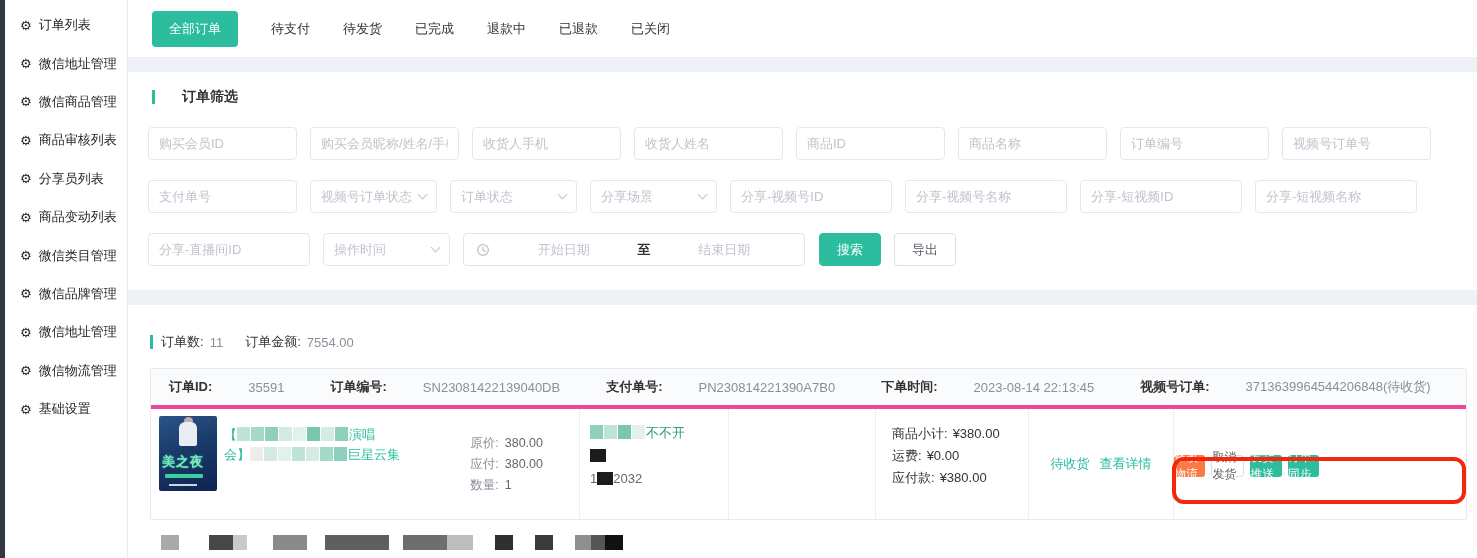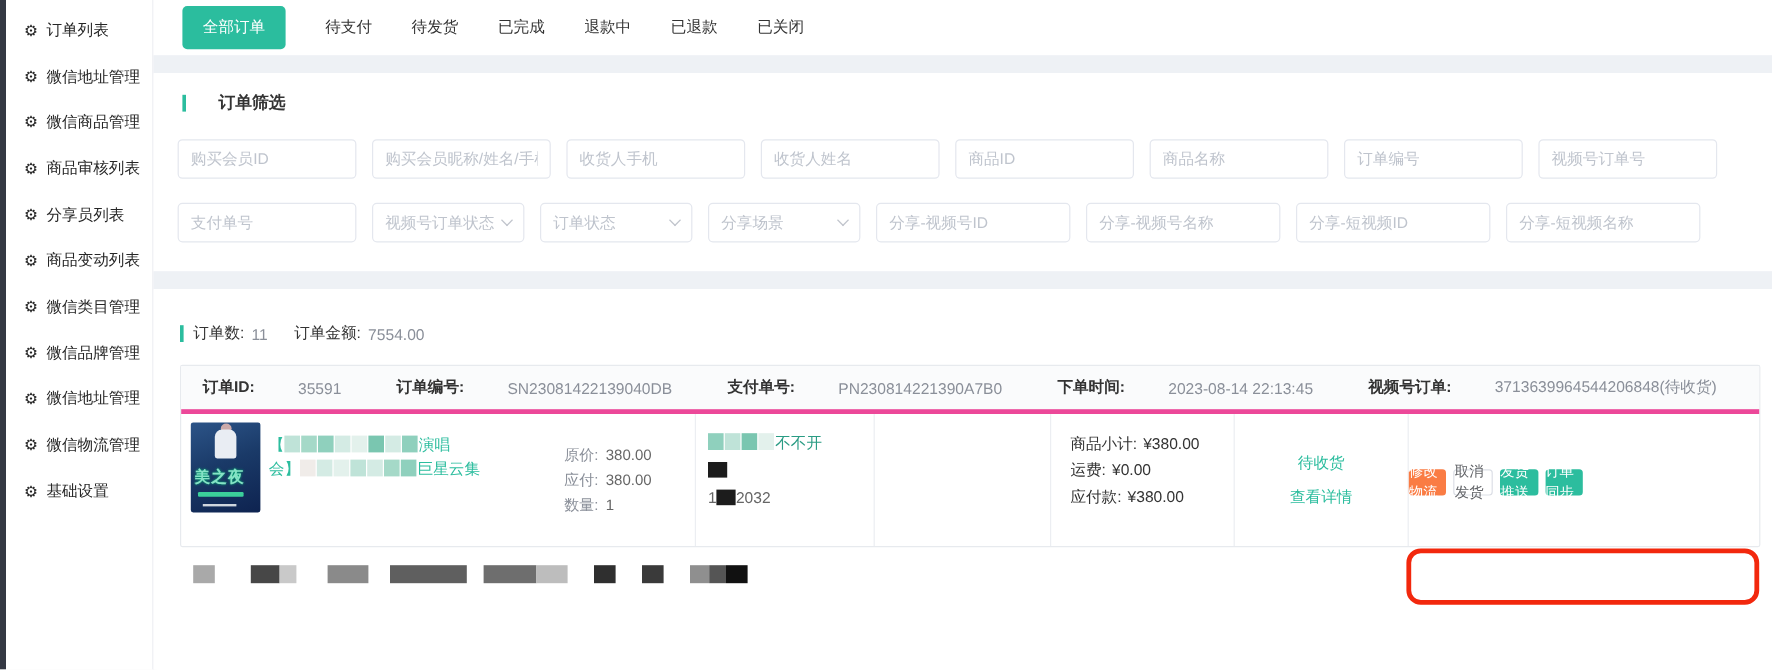--- a/index.html
+++ b/index.html
@@ -14,21 +14,21 @@
   .sidebar { width:123px; height:558px; background:#fff; border-right:1px solid #e8eaee;
     box-shadow:2px 0 4px rgba(0,0,0,.04); padding-top:6px; flex:0 0 auto; }
   .side-item { height:38.4px; display:flex; align-items:center; padding-left:15px; cursor:pointer; color:#262626; }
   .gear { font-size:13px; color:#1f1f1f; margin-right:7px; line-height:1; }
 
   
   .content { flex:1 1 auto; display:flex; flex-direction:column; background:#fff; position:relative; }
   .band { height:15px; background:#eef1f5; }
 
   
-  .tabbar { height:46px; background:#fff; display:flex; align-items:center; padding-left:24px; gap:33px; }
+  .tabbar { height:57px; background:#fff; display:flex; align-items:center; padding-left:24px; gap:33px; }
   .tab { color:#333; cursor:pointer; white-space:nowrap; }
   .tab.active { background:#2bbd9e; color:#fff; border-radius:4px; padding:9px 17px; }
 
   
   .filter-panel { background:#fff; padding:16px 0 24px 20px; }
   .sec-title { display:flex; align-items:center; font-weight:bold; font-size:14px; color:#333; margin-bottom:21px; margin-left:4px;gap:19px; }
   .green-bar { width:3px; height:14px; background:#2bbd9e; margin-right:8px; display:inline-block; }
   .frow { display:flex; gap:13px; margin-bottom:20px; align-items:center; }
   .frow:last-child { margin-bottom:0; }
   input.f { height:33px; border:1px solid #e4e7ee; border-radius:4px; padding:0 10px; font-size:13px;
@@ -84,21 +84,21 @@
   .prices .pv { color:#666; }
   .col-buyer { width:149px; padding:12px 0 0 10px; line-height:23px; white-space:nowrap; overflow:hidden; }
   .buyer-l1 { color:#2a9c84; }
   .buyer-l2 { color:#9aa; }
   .buyer-l3 { color:#666; }
   .col-pay { width:148px; display:flex; flex-direction:column; align-items:center; justify-content:center; gap:7px; color:#333; }
   .col-spacer { width:147px; }
   .col-totals { width:153px; padding:14px 0 0 16px; line-height:22px; white-space:nowrap; }
   .col-totals .tl { color:#333; margin-right:5px; }
   .col-totals .tv { color:#333; }
-  .col-status { width:145px; display:flex; flex-direction:column; align-items:center; justify-content:center; gap:10px; }
+  .col-status { width:145px; display:flex; align-items:center; justify-content:center; gap:10px; }
   .st-state { color:#2cbd9e; }
   .st-link { color:#2cbd9e; cursor:pointer; }
   .col-actions { width:146px; display:flex; flex-direction:row; align-items:center; padding-top:3px; gap:6px; }
   .abtn { width:114px; height:22px; border-radius:3px; font-size:12px; display:flex; align-items:center;
     justify-content:center; cursor:pointer; }
   .abtn-orange { background:#fa7c44; color:#fff; }
   .abtn-plain { background:#fff; border:1px solid #dcdfe6; color:#606266; }
   .abtn-green { background:#2cbd9e; color:#fff; }
 
   
@@ -206,20 +206,38 @@
         <div class="sel w127">
             <span>分享场景</span>
             <span class="chev"></span>
           </div>
         <input class="f w162" placeholder="分享-视频号ID" style="">
         <input class="f w162" placeholder="分享-视频号名称" style="">
         <input class="f w162" placeholder="分享-短视频ID" style="">
         <input class="f w162" placeholder="分享-短视频名称" style="">
       </div>
 
+      <div class="frow">
+        <input class="f w162" placeholder="分享-直播间ID" style="">
+        <div class="sel w127">
+            <span>操作时间</span>
+            <span class="chev"></span>
+          </div>
+        <div class="daterange">
+          <svg width="14" height="14" viewBox="0 0 14 14">
+              <circle cx="7" cy="7" r="5.4" fill="none" stroke="#c0c4cc" stroke-width="1.3"></circle>
+              <path d="M7 4v3.2l2.1 1.4" stroke="#c0c4cc" fill="none" stroke-width="1.3" stroke-linecap="round"></path>
+            </svg>
+          <input placeholder="开始日期" style="">
+          <span class="date-sep">至</span>
+          <input placeholder="结束日期" style="">
+        </div>
+        <div class="btn btn-green">搜索</div>
+        <div class="btn btn-plain">导出</div>
+      </div>
     </section>
 
     <div class="band"></div>
 
     <section class="list-panel">
       <div class="stats">
         <span class="green-bar"></span>
         <span class="lbl">订单数:</span>
         <span class="val">11</span>
         <span class="lbl">订单金额:</span>

